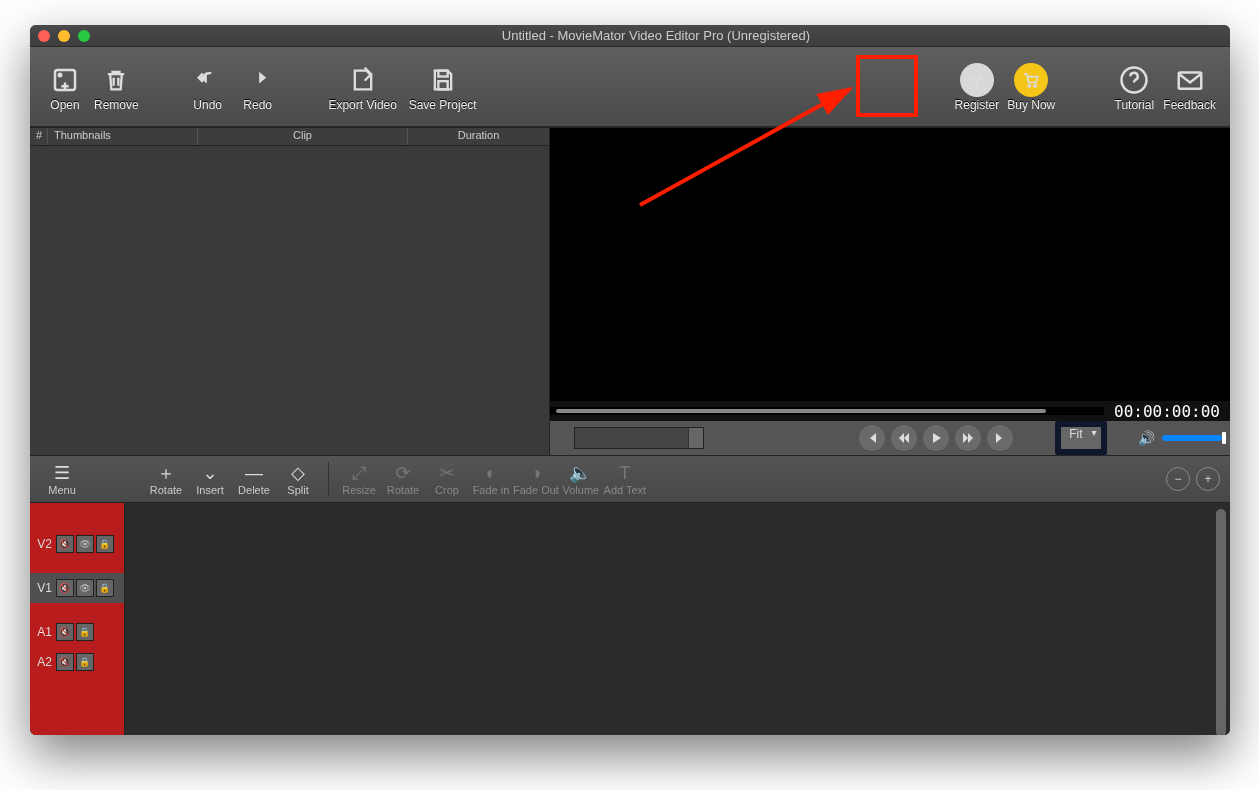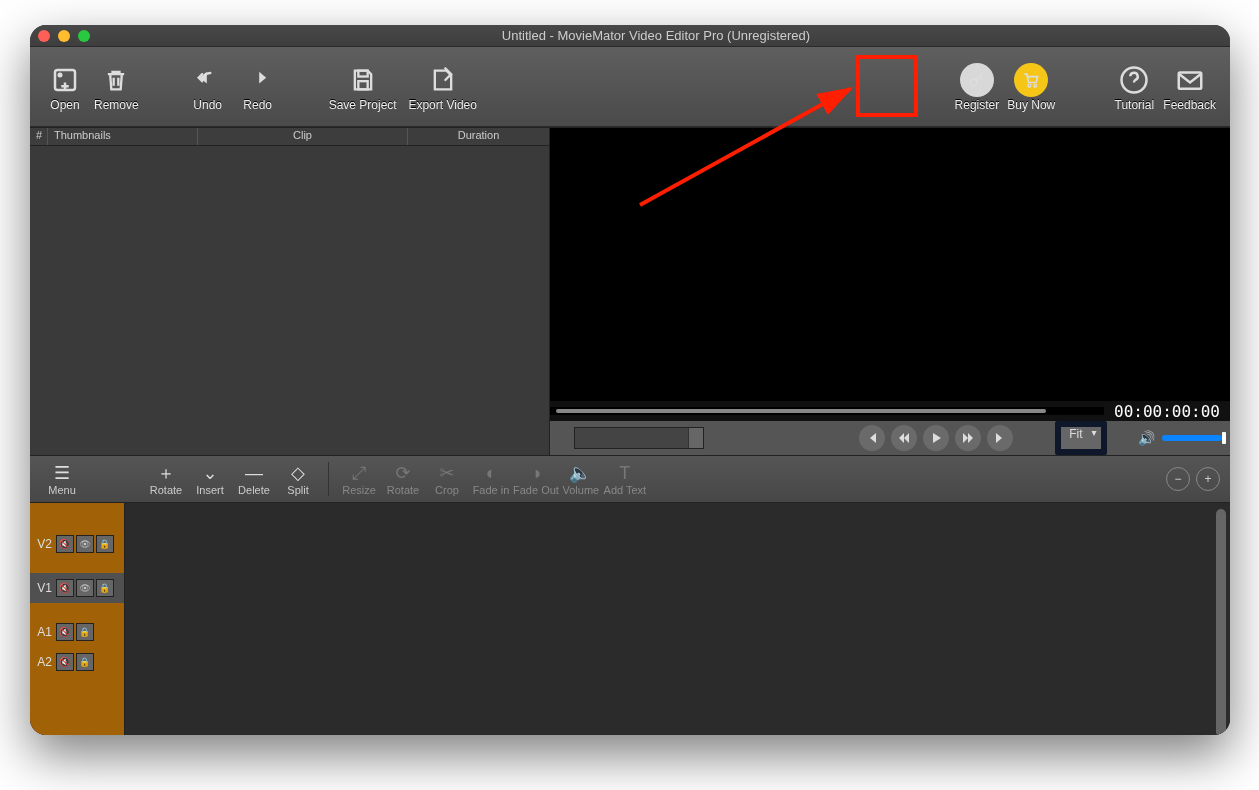--- a/index.html
+++ b/index.html
@@ -1,17 +1,17 @@
 <!DOCTYPE html>
 <html><head>
 <meta charset="utf-8">
 <style>
   * { box-sizing: border-box; margin: 0; padding: 0; font-family: -apple-system, "Helvetica Neue", Arial, sans-serif; }
   body { background: #fff; width: 1259px; height: 790px; padding: 25px 30px 50px 30px; }
-  .window { width: 1200px; height: 710px; background: #3a3a3a; border-radius: 16px; overflow: hidden; box-shadow: 0 20px 50px rgba(0,0,0,0.5); position: relative; }
+  .window { width: 1200px; height: 710px; background: #3a3a3a; border-radius: 6px; overflow: hidden; box-shadow: 0 20px 50px rgba(0,0,0,0.5); position: relative; }
   .titlebar { height: 22px; background: linear-gradient(#484848,#3e3e3e); display:flex; align-items:center; padding:0 8px; border-bottom:1px solid #2a2a2a;}
   .traffic { display:flex; gap:8px; }
   .dot { width:12px; height:12px; border-radius:50%; }
   .dot.red{background:#ff5f57;} .dot.yellow{background:#ffbd2e;} .dot.green{background:#28c940;}
   .title { flex:1; text-align:center; font-size:13px; color:#ccc; }
   .maintoolbar { height:80px; background: linear-gradient(#5f5f5f,#4a4a4a); display:flex; align-items:center; padding:0 10px; border-bottom:1px solid #2a2a2a; }
   .tb-btn { display:flex; flex-direction:column; align-items:center; justify-content:center; color:#eee; font-size:12px; cursor:pointer; padding:0 4px; min-width:50px; text-shadow:0 -1px 0 #000; }
   .tb-btn .ic { height:36px; display:flex; align-items:center; justify-content:center; }
   .tb-btn svg { fill:none; stroke:#ddd; stroke-width:2; }
   .gap { width:40px; }
@@ -43,21 +43,21 @@
   .vol-ic{ color:#aaa; font-size:14px;}
   .vol-slider{ width:60px; height:6px; background:#0a84ff; border-radius:3px; position:relative;}
   .vol-slider::after{content:""; position:absolute; right:-4px; top:-3px; width:4px; height:12px; background:#fff; border-radius:1px;}
   .tl-toolbar{ height:48px; background:linear-gradient(#555,#474747); display:flex; align-items:center; padding:0 10px; color:#ccc; font-size:11px; border-top:1px solid #222; border-bottom:1px solid #222;}
   .tl-btn{ display:flex; flex-direction:column; align-items:center; justify-content:center; cursor:pointer; min-width:44px; }
   .tl-btn .ic2{height:22px; display:flex; align-items:center; justify-content:center; font-size:18px; color:#ddd;}
   .tl-btn.dis .ic2{ color:#777;}
   .tl-btn.dis{ color:#888;}
   .vdiv{ width:1px; height:34px; background:#333; margin:0 8px;}
   .tl-area{ background:#353535; height:240px; display:flex;}
-  .tracks-hdr{width:95px; background:#a16207; border-right:1px solid #222; padding-top:10px;}
+  .tracks-hdr{width:95px; background:#b91c1c; border-right:1px solid #222; padding-top:10px;}
   .track-row{ display:flex; align-items:center; height:30px; padding:0 4px; gap:2px;}
   .track-row.sel{ background:#505050;}
   .track-lbl{ color:#ddd; font-size:12px; width:20px; text-align:right; padding-right:2px;}
   .tk-bx{ width:18px; height:18px; background:#666; border:1px solid #222; display:flex; align-items:center; justify-content:center; font-size:9px; color:#ccc;}
   .tl-canvas{ flex:1; background:#2b2b2b; position:relative;}
   .tl-scroll{position:absolute; right:4px; top:6px; bottom:6px; width:10px; background:#666; border-radius:5px;}
   .zoom-btns{ margin-left:auto; display:flex; gap:6px;}
   .zoom-btn{ width:24px; height:24px; border-radius:50%; border:1px solid #888; display:flex; align-items:center; justify-content:center; color:#ccc; cursor:pointer; font-size:12px;}
   .register-highlight{ position:absolute; border:4px solid #ff1e00; width:62px; height:62px; pointer-events:none;}
   .arrow{ position:absolute; pointer-events:none;}
@@ -111,35 +111,35 @@
           <svg width="28" height="28" viewBox="0 0 24 24">
             <path d="M13 5l6 5-6 5z" fill="#ddd" stroke="none"></path>
           </svg>
         </div>
       <span>Redo</span>
     </div>
     <div class="gap"></div>
     <div class="tb-btn" style="min-width:80px">
       <div class="ic">
           <svg width="28" height="28" viewBox="0 0 24 24">
+            <path d="M5 4h10l4 4v12H5z"></path>
+            <path d="M14 2l5 5-5 5" stroke-linecap="round"></path>
+          </svg>
+        </div>
+      <span>Export Video</span>
+    </div>
+    <div class="tb-btn" style="min-width:80px">
+      <div class="ic">
+          <svg width="28" height="28" viewBox="0 0 24 24">
             <path d="M5 4h11l3 3v13H5z"></path>
             <rect x="8" y="4" width="8" height="5"></rect>
             <rect x="8" y="13" width="8" height="7"></rect>
           </svg>
         </div>
       <span>Save Project</span>
-    </div>
-    <div class="tb-btn" style="min-width:80px">
-      <div class="ic">
-          <svg width="28" height="28" viewBox="0 0 24 24">
-            <path d="M5 4h10l4 4v12H5z"></path>
-            <path d="M14 2l5 5-5 5" stroke-linecap="round"></path>
-          </svg>
-        </div>
-      <span>Export Video</span>
     </div>
     <div class="spacer"></div>
     <div class="tb-btn">
       <div class="ic">
           <div class="circle-btn">
             <svg width="20" height="20" viewBox="0 0 24 24" stroke="#444">
               <circle cx="8" cy="15" r="4"></circle>
               <path d="M11 12l7-7M15 8l3 3"></path>
             </svg>
           </div>

